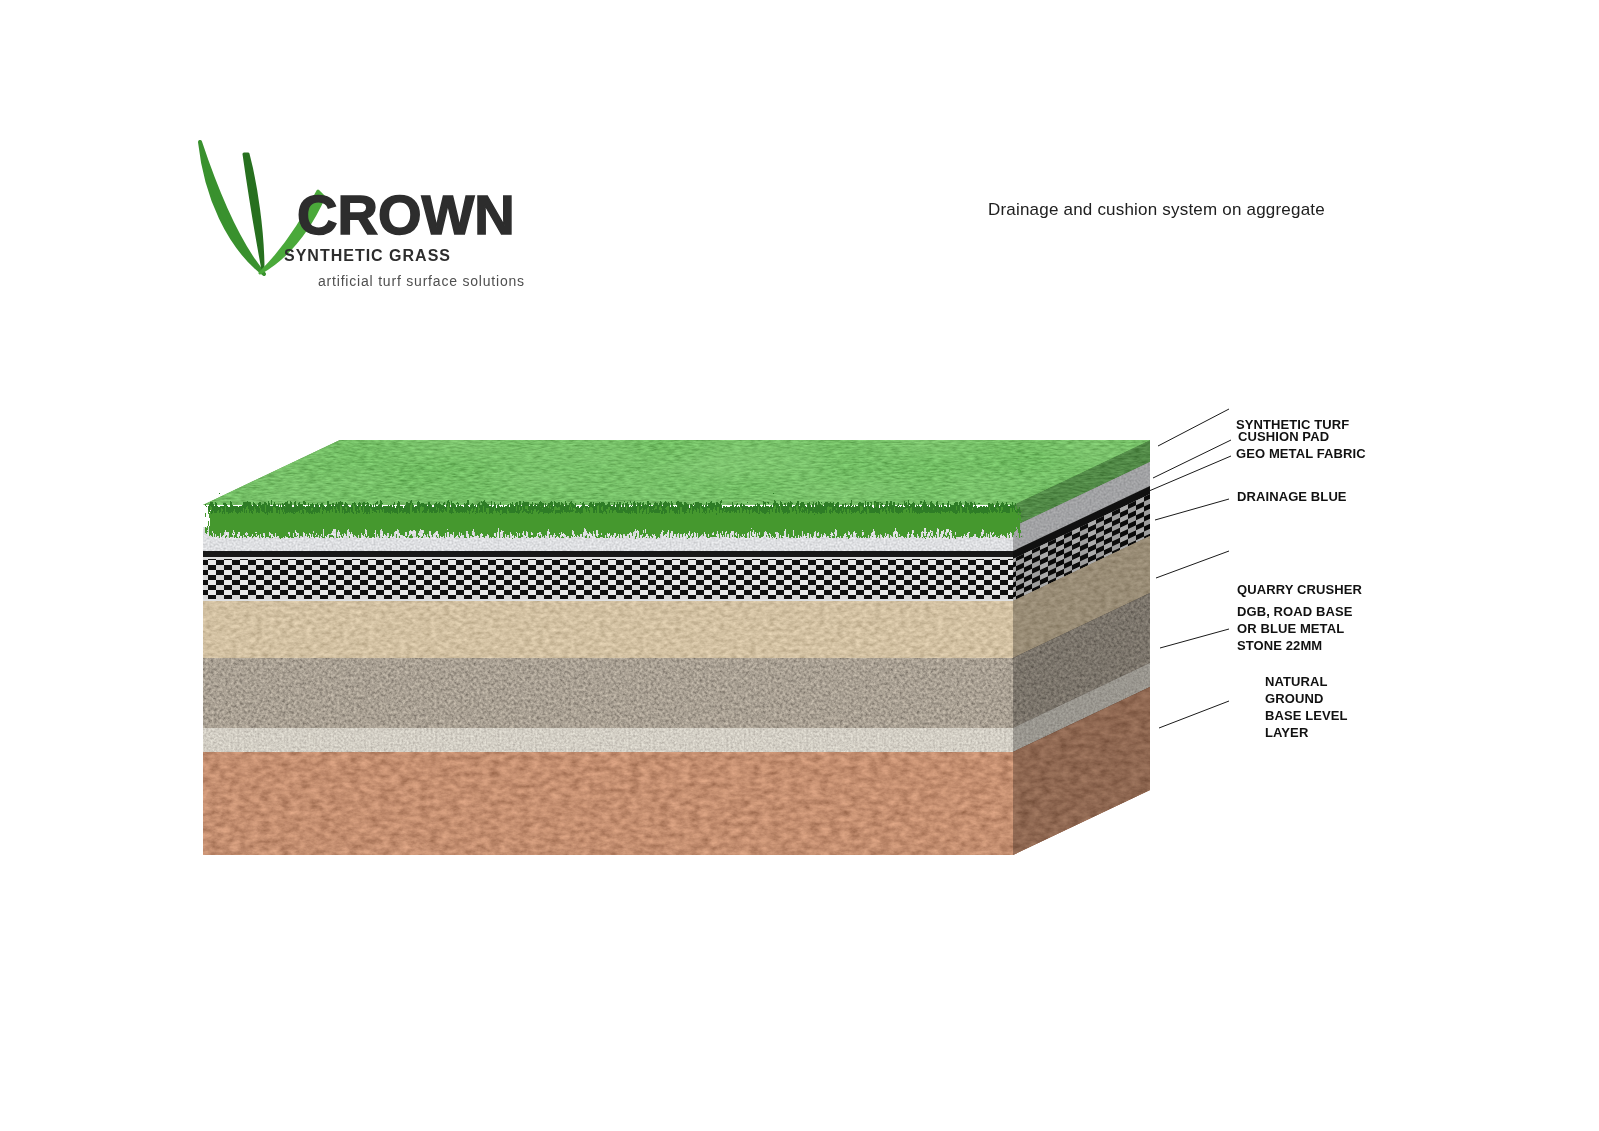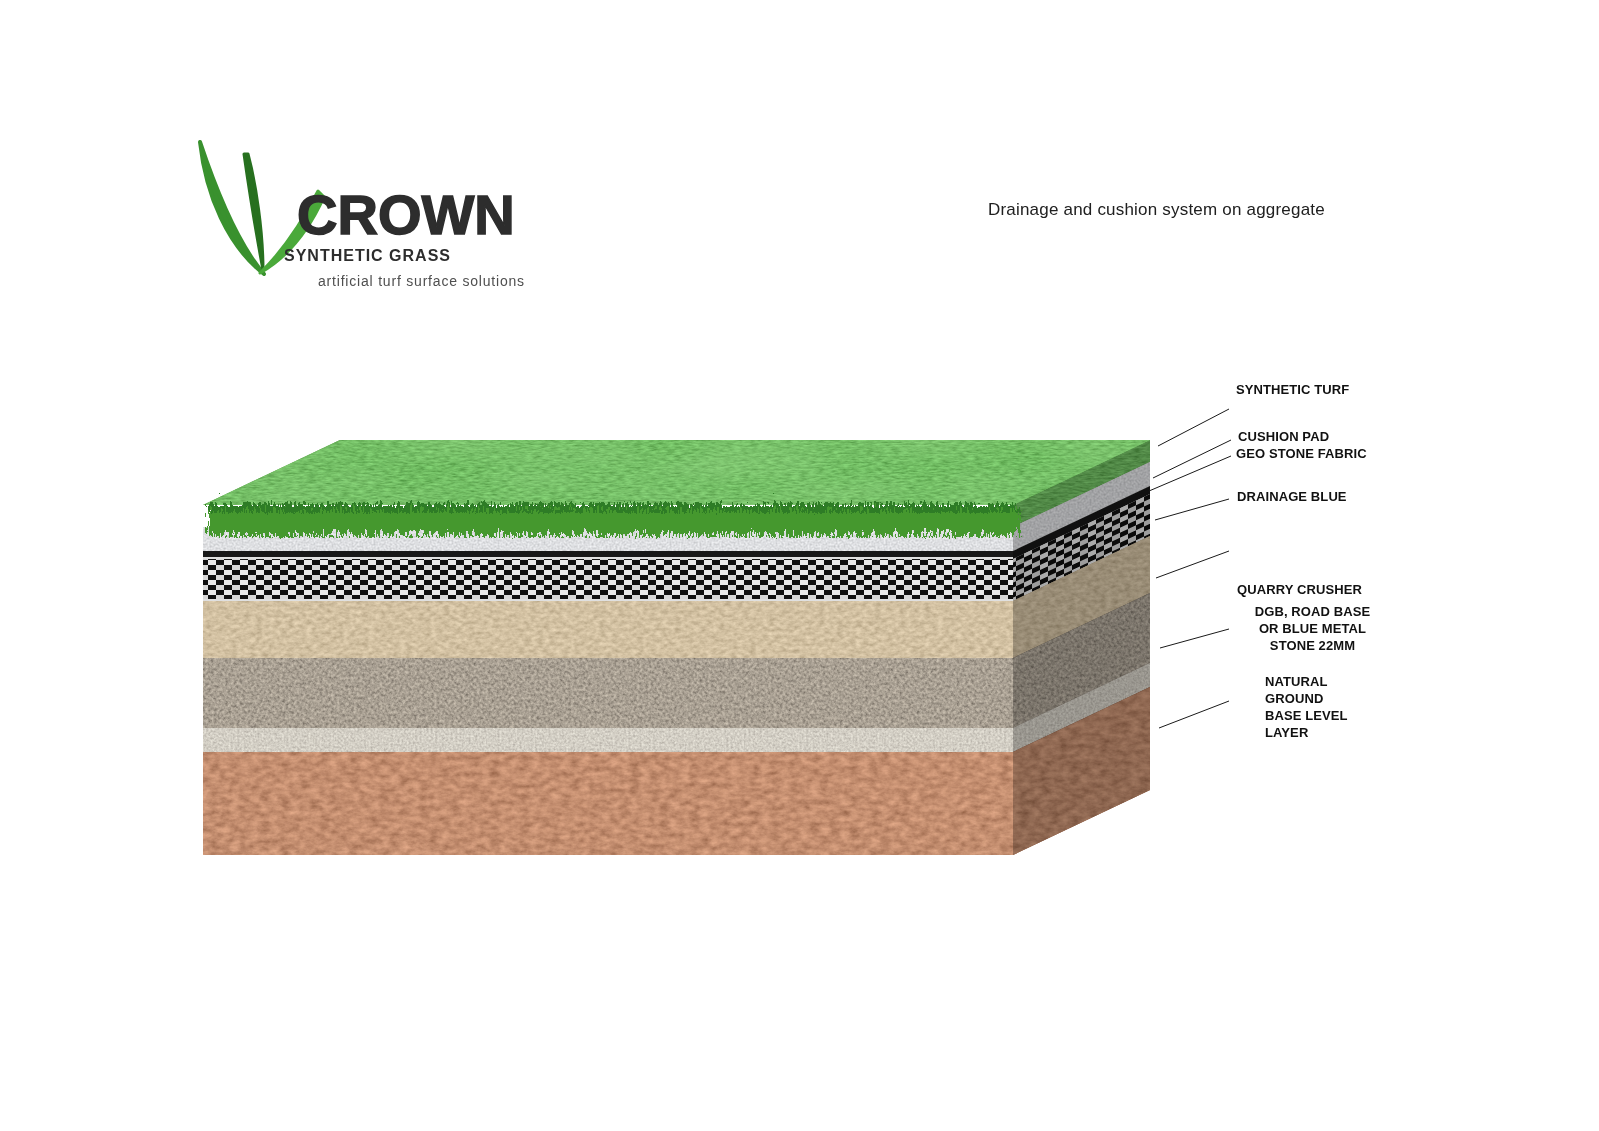--- a/index.html
+++ b/index.html
@@ -131,23 +131,23 @@
       <line x1="1159" y1="728" x2="1229" y2="701"></line>
     </g>
   </svg>
 
   <div class="brand-name">CROWN</div>
   <div class="brand-sub">SYNTHETIC GRASS</div>
   <div class="brand-tagline">artificial turf surface solutions</div>
 
   <div class="doc-title">Drainage and cushion system on aggregate</div>
 
-  <div class="layer-label" style="left:1236px;top:381px;">SYNTHETIC TURF</div>
+  <div class="layer-label" style="left:1236px;top:416px;">SYNTHETIC TURF</div>
   <div class="layer-label" style="left:1238px;top:428px;">CUSHION PAD</div>
-  <div class="layer-label" style="left:1236px;top:445px;">GEO STONE FABRIC</div>
+  <div class="layer-label" style="left:1236px;top:445px;">GEO METAL FABRIC</div>
   <div class="layer-label" style="left:1237px;top:488px;">DRAINAGE BLUE</div>
   <div class="layer-label" style="left:1237px;top:539px;margin-top:42px;">QUARRY CRUSHER</div>
-  <div class="layer-label" style="left:1237px;top:603px;text-align:center;">DGB, ROAD BASE
+  <div class="layer-label" style="left:1237px;top:603px;">DGB, ROAD BASE
 OR BLUE METAL STONE 22MM</div>
   <div class="layer-label" style="left:1245px;top:673px;margin-left:20px;">NATURAL GROUND
 BASE LEVEL LAYER</div>
 
 </div>
 
 </body></html>

